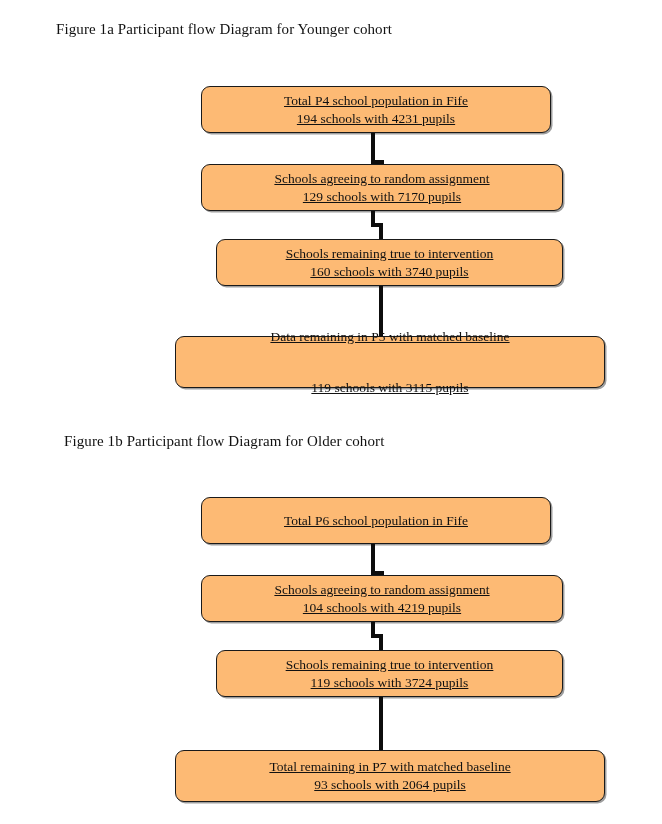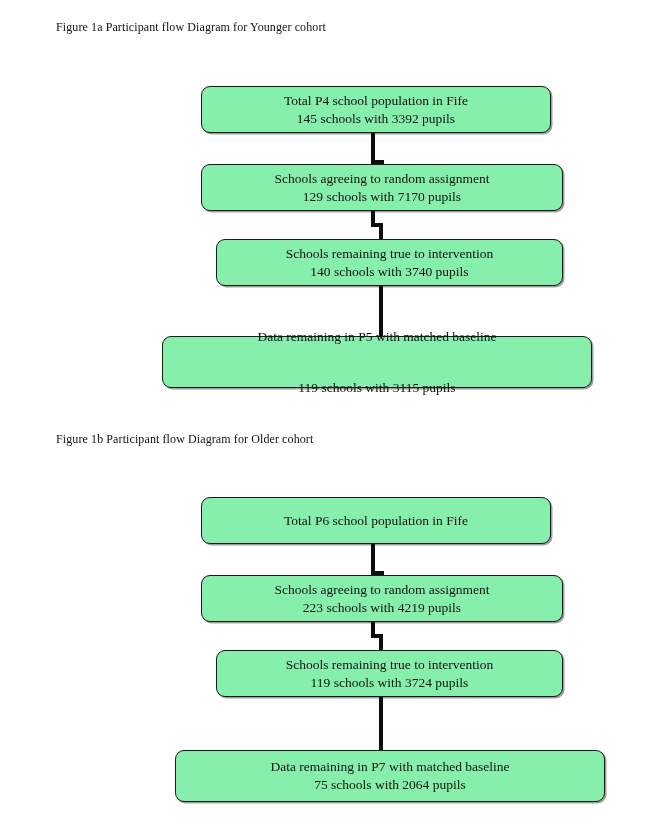--- a/index.html
+++ b/index.html
@@ -11,44 +11,45 @@
     width: 662px;
     height: 824px;
     position: relative;
     font-family: "Liberation Serif", "DejaVu Serif", serif;
     color: #0d0d0d;
     overflow: hidden;
   }
 
   .figure-title {
     position: absolute;
-    font-size: 12px;
+    font-size: 15px;
     line-height: 1.2;
     white-space: nowrap;
     color: #111111;
     letter-spacing: 0.1px;
   }
   #title-1a { left: 56px; top: 20px; }
-  #title-1b { left: 56px; top: 432px; font-family: Liberation Serif, serif; }
+  #title-1b { left: 64px; top: 432px; font-family: Liberation Serif, serif; }
 
   .flow-node {
     position: absolute;
     box-sizing: border-box;
-    background: #86efac;
+    background: #fdba74;
     border: 1.3px solid #1a1a1a;
     border-radius: 9px;
     display: flex;
     flex-direction: column;
     align-items: center;
     justify-content: center;
     text-align: center;
     font-size: 13.5px;
     line-height: 1.32;
     color: #111111;
     box-shadow: 1.5px 1.5px 0px rgba(40,40,40,0.45);
+    text-decoration: underline;
   }
   .flow-node .line1,
   .flow-node .line2 {
     display: block;
     white-space: nowrap;
   }
 
   
   .connector {
     position: absolute;
@@ -64,80 +65,80 @@
     height: 4px;
   }
 </style>
 </head>
 <body>
 
 <div class="figure-title" id="title-1a">Figure 1a Participant flow Diagram for Younger cohort</div>
 
 <div class="flow-node" style="left:201px; top:86px; width:350px; height:47px;">
   <span class="line1">Total P4 school population in Fife</span>
-  <span class="line2">145 schools with 3392 pupils</span>
+  <span class="line2">194 schools with 4231 pupils</span>
 </div>
 
 <div class="connector" style="left:360px; top:133px; width:30px; height:31px;">
   <div class="stem" style="left:11px; top:0px; height:31px;"></div>
   <div class="foot" style="left:11px; top:27px; width:13px;"></div>
 </div>
 
 <div class="flow-node" style="left:201px; top:164px; width:362px; height:47px;">
   <span class="line1">Schools agreeing to random assignment</span>
   <span class="line2">129 schools with 7170 pupils</span>
 </div>
 
 <div class="connector" style="left:360px; top:211px; width:30px; height:29px;">
   <div class="stem" style="left:11px; top:0px; height:16px;"></div>
   <div class="foot" style="left:11px; top:12px; width:12px;"></div>
   <div class="stem" style="left:19px; top:12px; height:17px;"></div>
 </div>
 
 <div class="flow-node" style="left:216px; top:239px; width:347px; height:47px;">
   <span class="line1">Schools remaining true to intervention</span>
-  <span class="line2">140 schools with 3740 pupils</span>
+  <span class="line2">160 schools with 3740 pupils</span>
 </div>
 
 <div class="connector" style="left:360px; top:286px; width:30px; height:50px;">
   <div class="stem" style="left:19px; top:0px; height:50px;"></div>
 </div>
 
-<div class="flow-node" style="left:162px; top:336px; width:430px; height:52px;gap:33px;">
+<div class="flow-node" style="left:175px; top:336px; width:430px; height:52px;gap:33px;">
   <span class="line1">Data remaining in P5 with matched baseline</span>
   <span class="line2">119 schools with 3115 pupils</span>
 </div>
 
 <div class="figure-title" id="title-1b">Figure 1b Participant flow Diagram for Older cohort</div>
 
 <div class="flow-node" style="left:201px; top:497px; width:350px; height:47px;">
   <span class="line1">Total P6 school population in Fife</span>
 </div>
 
 <div class="connector" style="left:360px; top:544px; width:30px; height:31px;">
   <div class="stem" style="left:11px; top:0px; height:31px;"></div>
   <div class="foot" style="left:11px; top:27px; width:13px;"></div>
 </div>
 
 <div class="flow-node" style="left:201px; top:575px; width:362px; height:47px;">
   <span class="line1">Schools agreeing to random assignment</span>
-  <span class="line2">223 schools with 4219 pupils</span>
+  <span class="line2">104 schools with 4219 pupils</span>
 </div>
 
 <div class="connector" style="left:360px; top:622px; width:30px; height:29px;">
   <div class="stem" style="left:11px; top:0px; height:16px;"></div>
   <div class="foot" style="left:11px; top:12px; width:12px;"></div>
   <div class="stem" style="left:19px; top:12px; height:17px;"></div>
 </div>
 
 <div class="flow-node" style="left:216px; top:650px; width:347px; height:47px;">
   <span class="line1">Schools remaining true to intervention</span>
   <span class="line2">119 schools with 3724 pupils</span>
 </div>
 
 <div class="connector" style="left:360px; top:697px; width:30px; height:53px;">
   <div class="stem" style="left:19px; top:0px; height:53px;"></div>
 </div>
 
 <div class="flow-node" style="left:175px; top:750px; width:430px; height:52px;">
-  <span class="line1">Data remaining in P7 with matched baseline</span>
-  <span class="line2">75 schools with 2064 pupils</span>
+  <span class="line1">Total remaining in P7 with matched baseline</span>
+  <span class="line2">93 schools with 2064 pupils</span>
 </div>
 
 </body></html>

